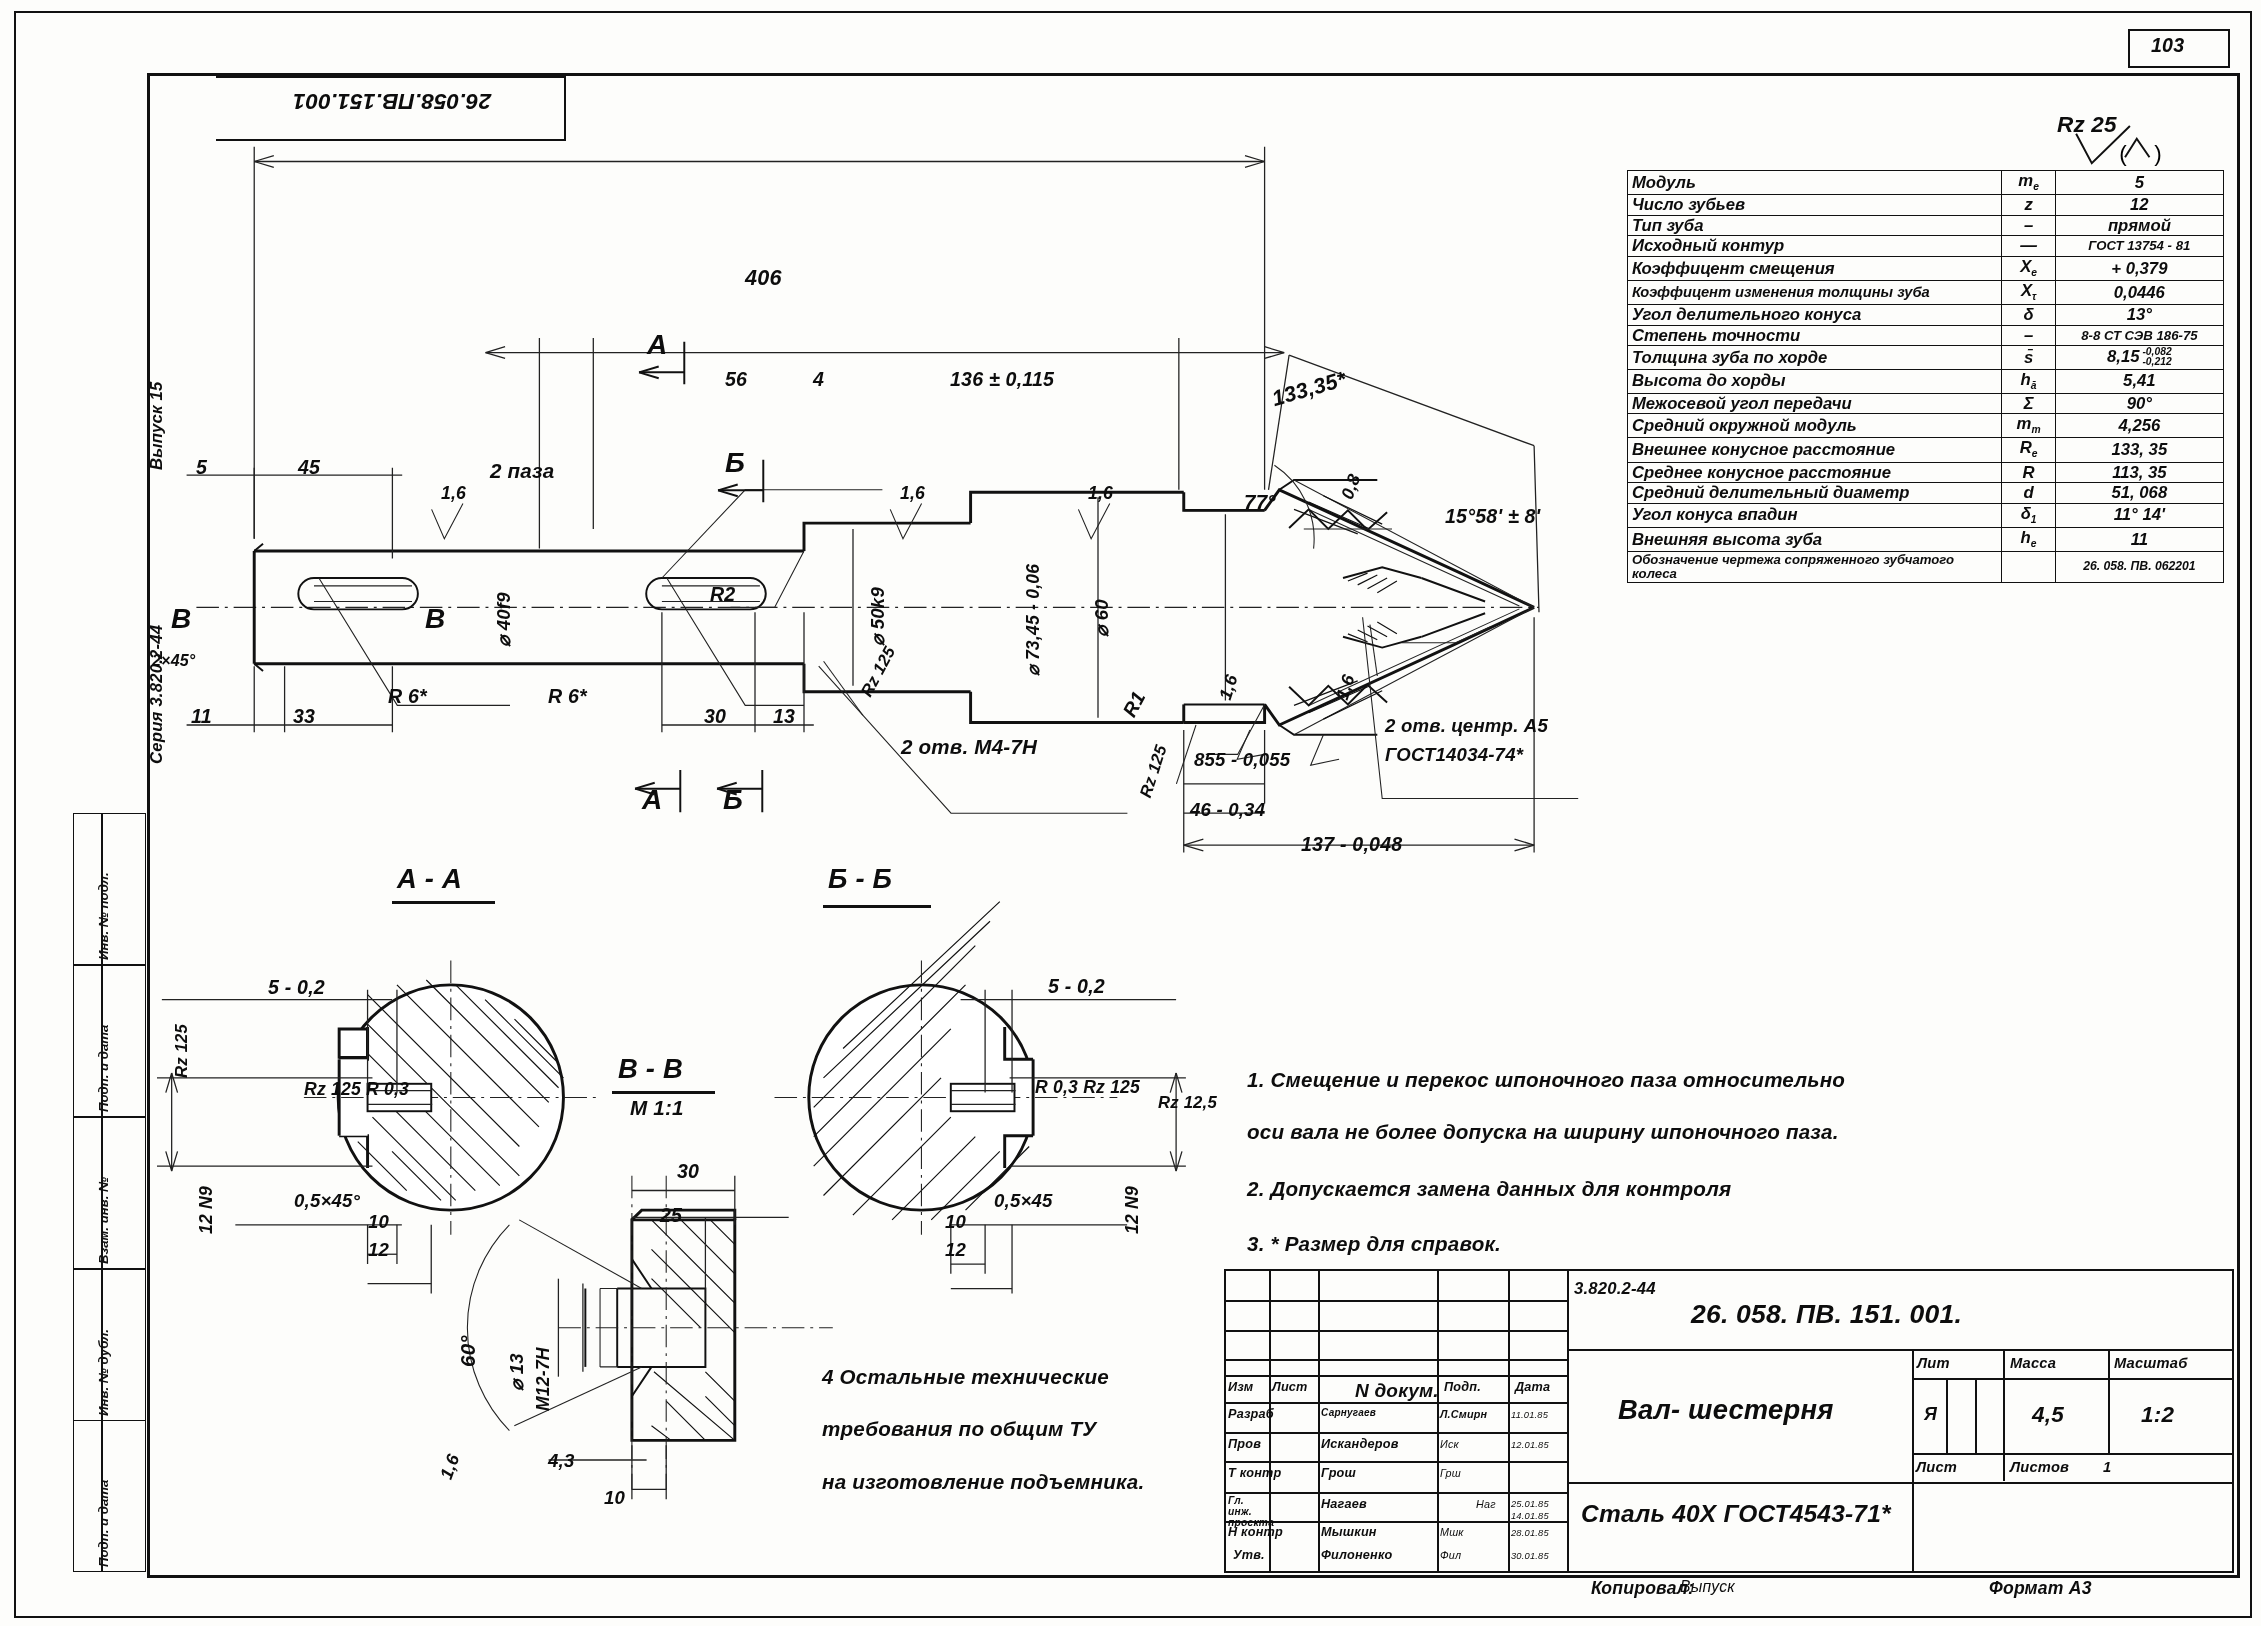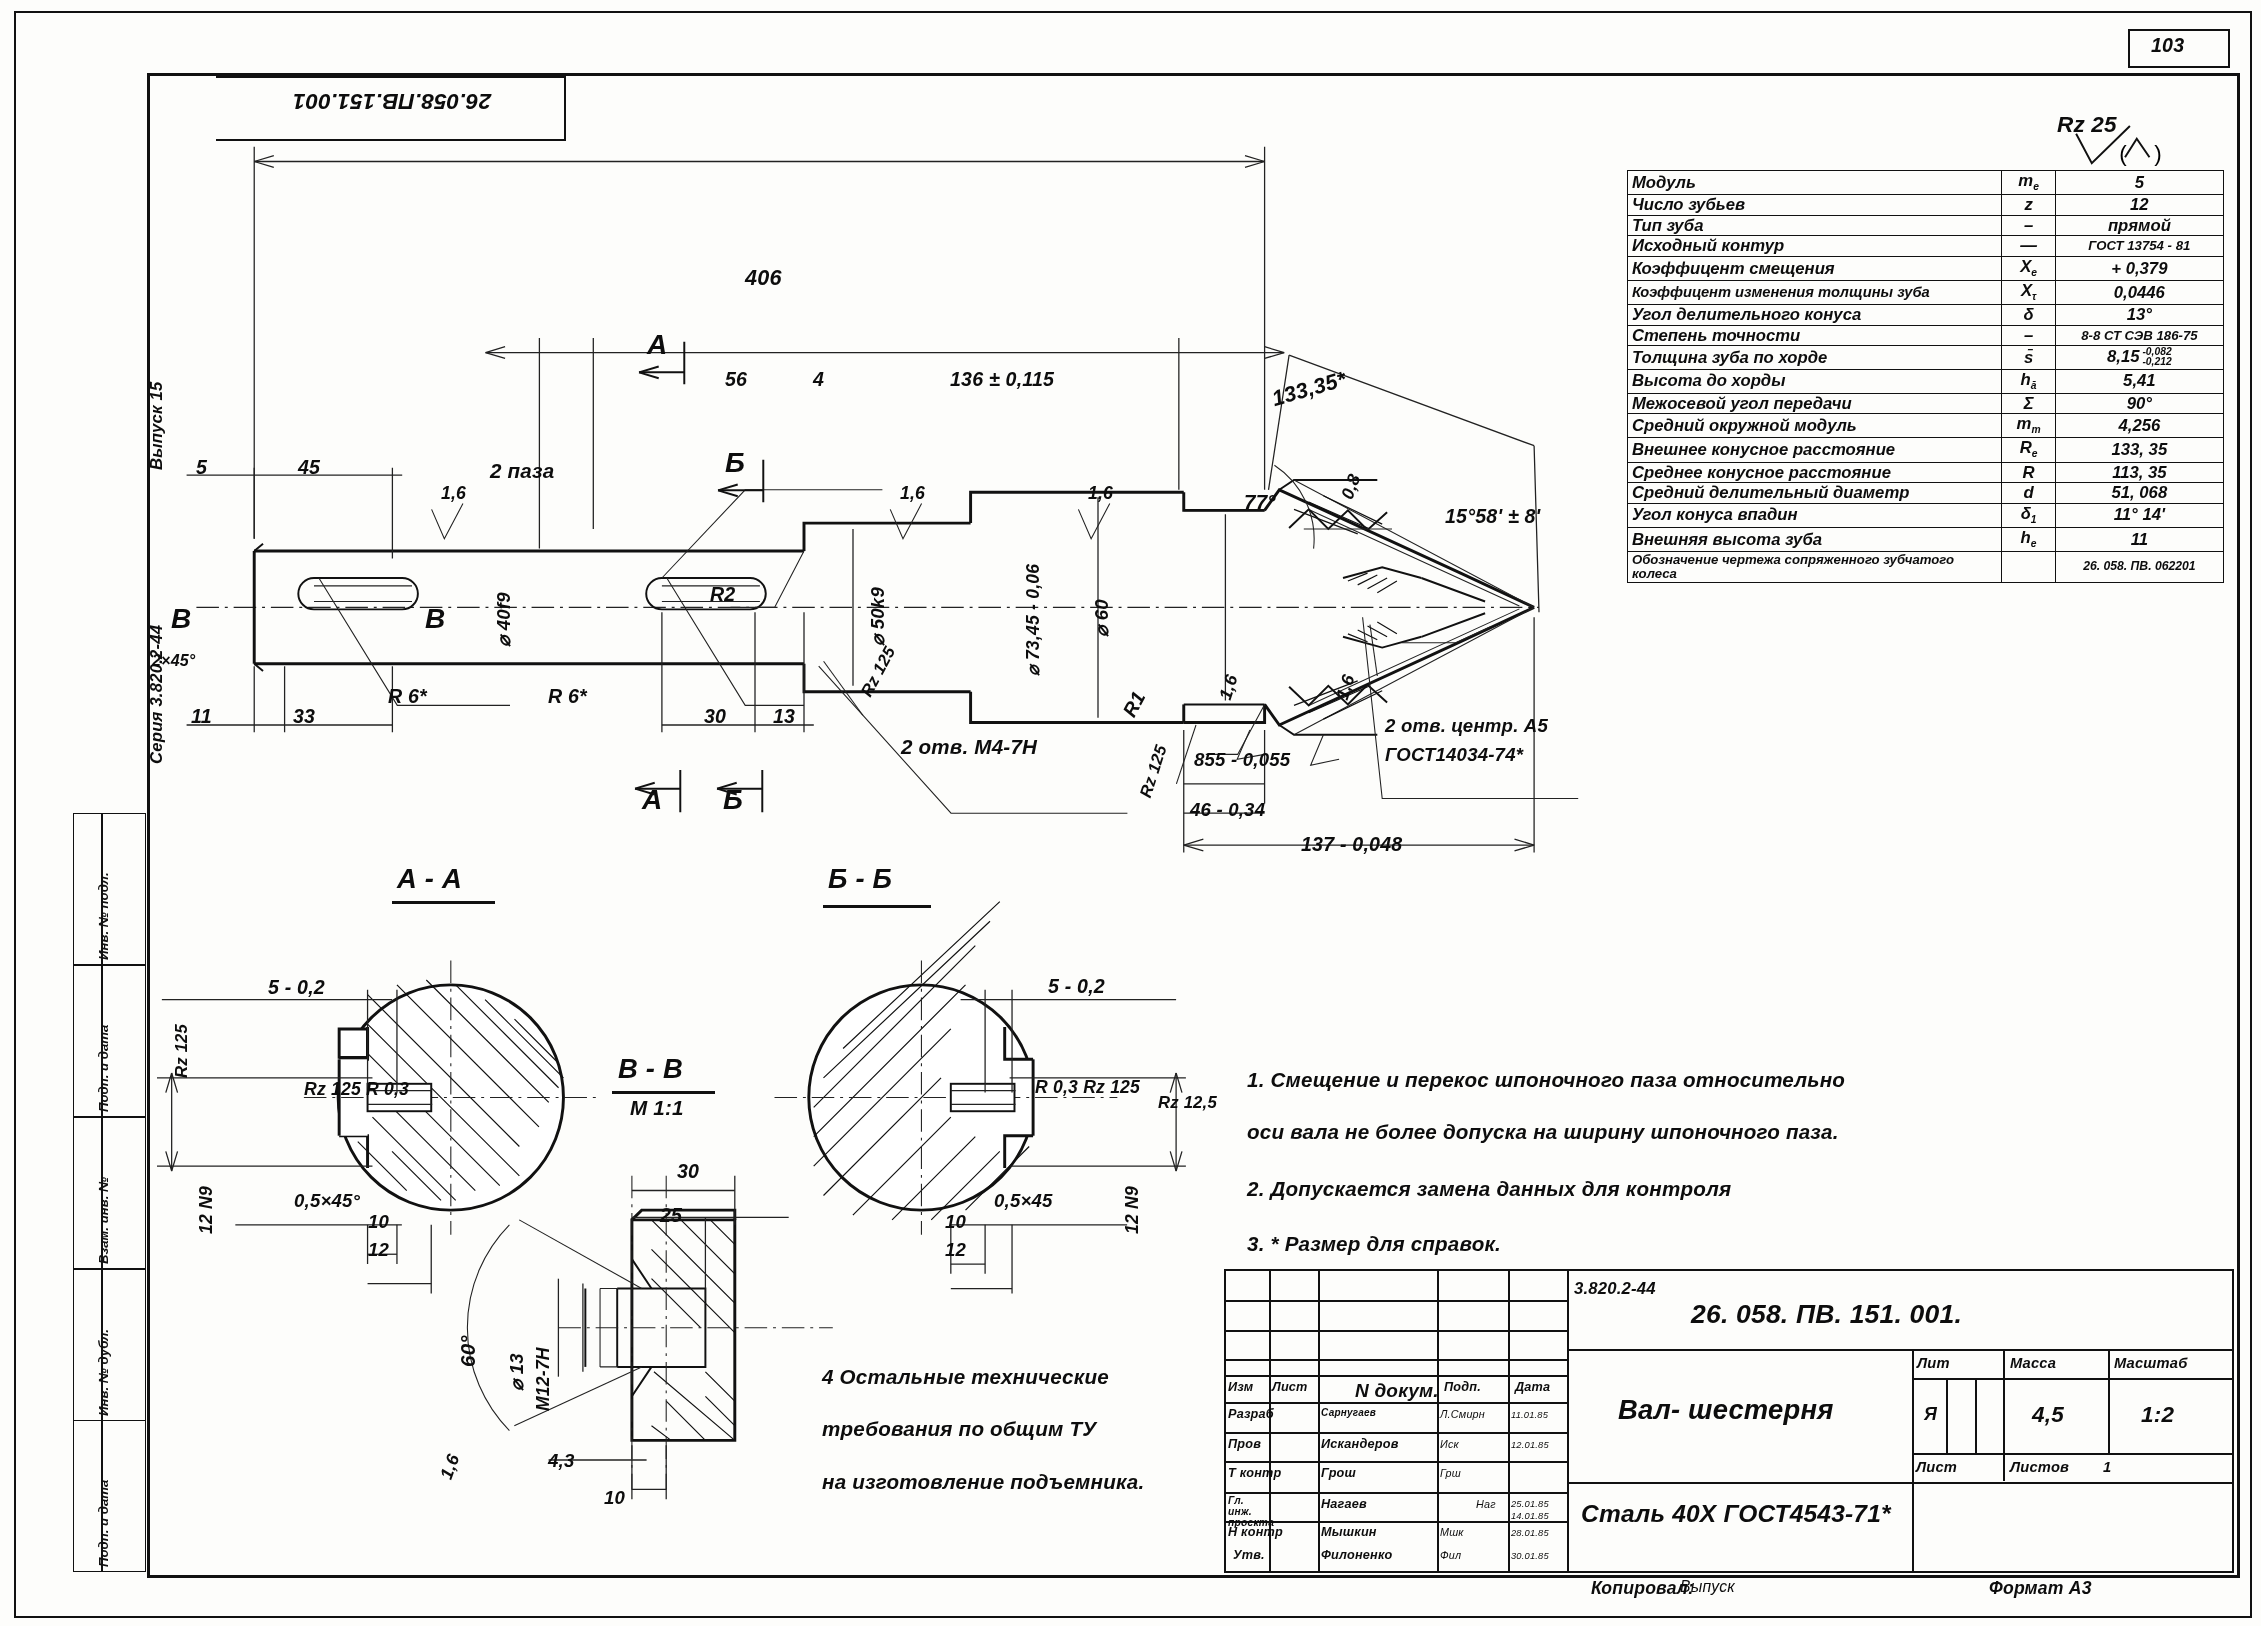--- a/index.html
+++ b/index.html
@@ -517,21 +517,21 @@
       <div class="ln" style="left:0;top:250px;width:343px;height:1.5px;"></div>
 
       <div class="txt" style="left:2px;top:109px;font-size:12.7px;">Изм</div>
       <div class="txt" style="left:46px;top:109px;font-size:12.7px;">Лист</div>
       <div class="txt" style="left:101px;top:109px;font-size:19px;margin-left:28px;">N докум.</div>
       <div class="txt" style="left:218px;top:109px;font-size:12.7px;">Подп.</div>
       <div class="txt" style="left:289px;top:109px;font-size:12.7px;">Дата</div>
 
       <div class="txt" style="left:2px;top:136px;font-size:12.7px;">Разраб</div>
       <div class="txt" style="left:95px;top:136px;font-size:10px;">Сарнугаев</div>
-      <div class="txt tn" style="left:214px;top:137px;font-size:10.8px;">Л.Смирн</div>
+      <div class="txt tn" style="left:214px;top:137px;font-size:10.8px;font-weight:bold;">Л.Смирн</div>
       <div class="txt tn" style="left:285px;top:139px;font-size:9.3px;">11.01.85</div>
 
       <div class="txt" style="left:2px;top:166px;font-size:12.7px;">Пров</div>
       <div class="txt" style="left:95px;top:166px;font-size:12.7px;">Искандеров</div>
       <div class="txt tn" style="left:214px;top:167px;font-size:10.8px;">Иск</div>
       <div class="txt tn" style="left:285px;top:169px;font-size:9.3px;">12.01.85</div>
 
       <div class="txt" style="left:2px;top:195px;font-size:12.7px;">Т контр</div>
       <div class="txt" style="left:95px;top:195px;font-size:12.7px;">Грош</div>
       <div class="txt tn" style="left:214px;top:196px;font-size:10.8px;">Грш</div>

